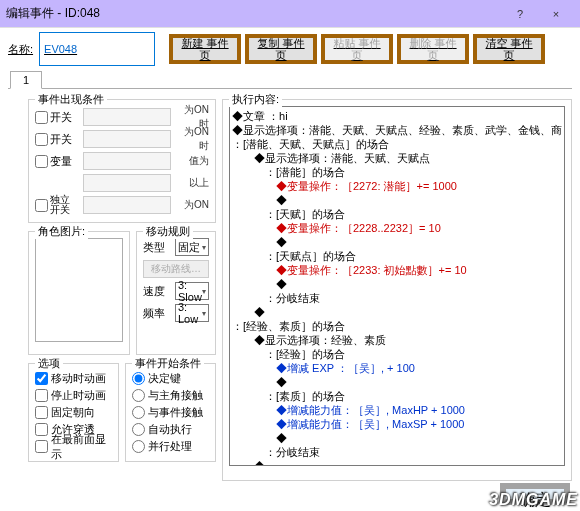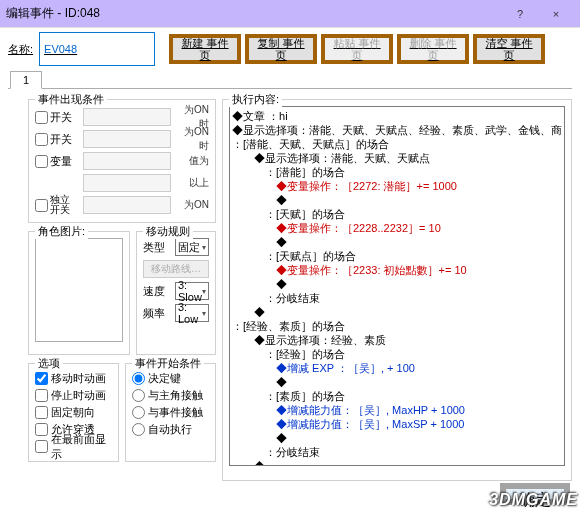--- a/index.html
+++ b/index.html
@@ -191,20 +191,24 @@
               <span>与主角接触</span>
             </div>
           <div class="row">
               <input type="radio" name="tr" style="">
               <span>与事件接触</span>
             </div>
           <div class="row">
               <input type="radio" name="tr" style="">
               <span>自动执行</span>
             </div>
+          <div class="row">
+              <input type="radio" name="tr" style="">
+              <span>并行处理</span>
+            </div>
         </div>
       </div>
     </div>
 
     <div class="right">
       <div class="group exec">
         <span class="legend">执行内容:</span>
         <div class="listbox" id="exec-list">
             <div class="ln ">◆文章 ：hi</div>
             <div class="ln ">◆显示选择项：潜能、天赋、天赋点、经验、素质、武学、金钱、商</div>

